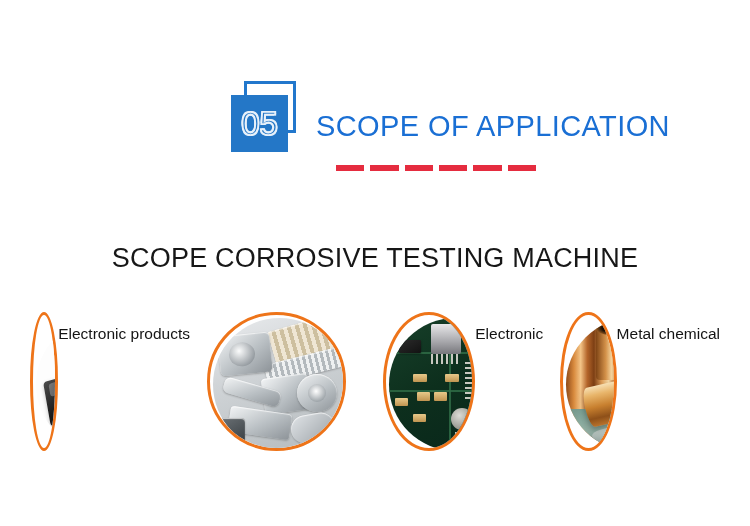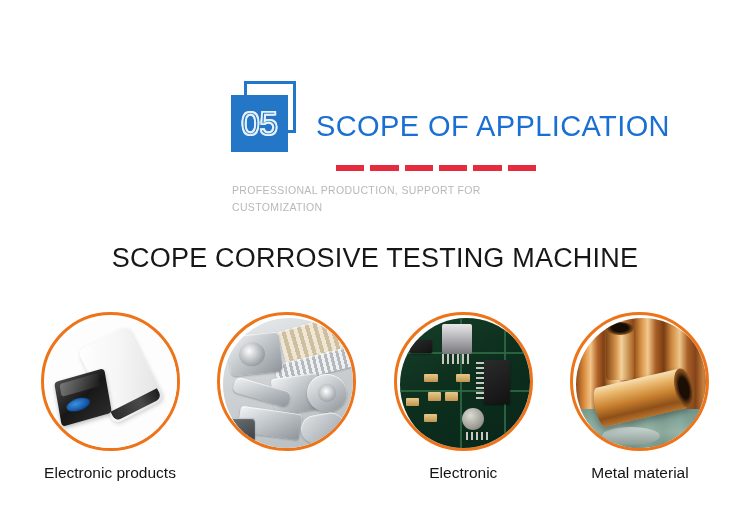--- a/index.html
+++ b/index.html
@@ -130,22 +130,21 @@
     left: 30px;
     top: 312px;
     width: 690px;
     height: 190px;
     display: flex;
     justify-content: space-between;
   }
   .card {
     width: 160px;
     display: flex;
-    flex-direction: column;
-    align-items: center;
+    flex-direction: row;
   }
   .card-ring {
     width: 139px;
     height: 139px;
     border-radius: 50%;
     border: 3px solid #EE7419;
     box-sizing: border-box;
     overflow: hidden;
     position: relative;
     background: #ffffff;
@@ -347,21 +346,20 @@
 
   <div class="dash-rule">
     <i></i>
     <i></i>
     <i></i>
     <i></i>
     <i></i>
     <i></i>
   </div>
 
-  <div class="subtitle">PROFESSIONAL PRODUCTION, SUPPORT FOR CUSTOMIZATION</div>
 </div>
 
 <div class="machine-title">SCOPE CORROSIVE TESTING MACHINE</div>
 
 <div class="cards">
 
   <div class="card">
     <div class="card-ring">
       <div class="card-art art-electronics">
         <div class="hdd-white"></div>
@@ -418,16 +416,16 @@
 
   <div class="card">
     <div class="card-ring">
       <div class="card-art art-copper">
         <div class="copper-floor"></div>
         <div class="copper-disc"></div>
         <div class="tube-small"></div>
         <div class="tube-big"></div>
       </div>
     </div>
-    <div class="card-label">Metal material</div>
+    <div class="card-label">Metal chemical</div>
   </div>
 
 </div>
 
 </body></html>

